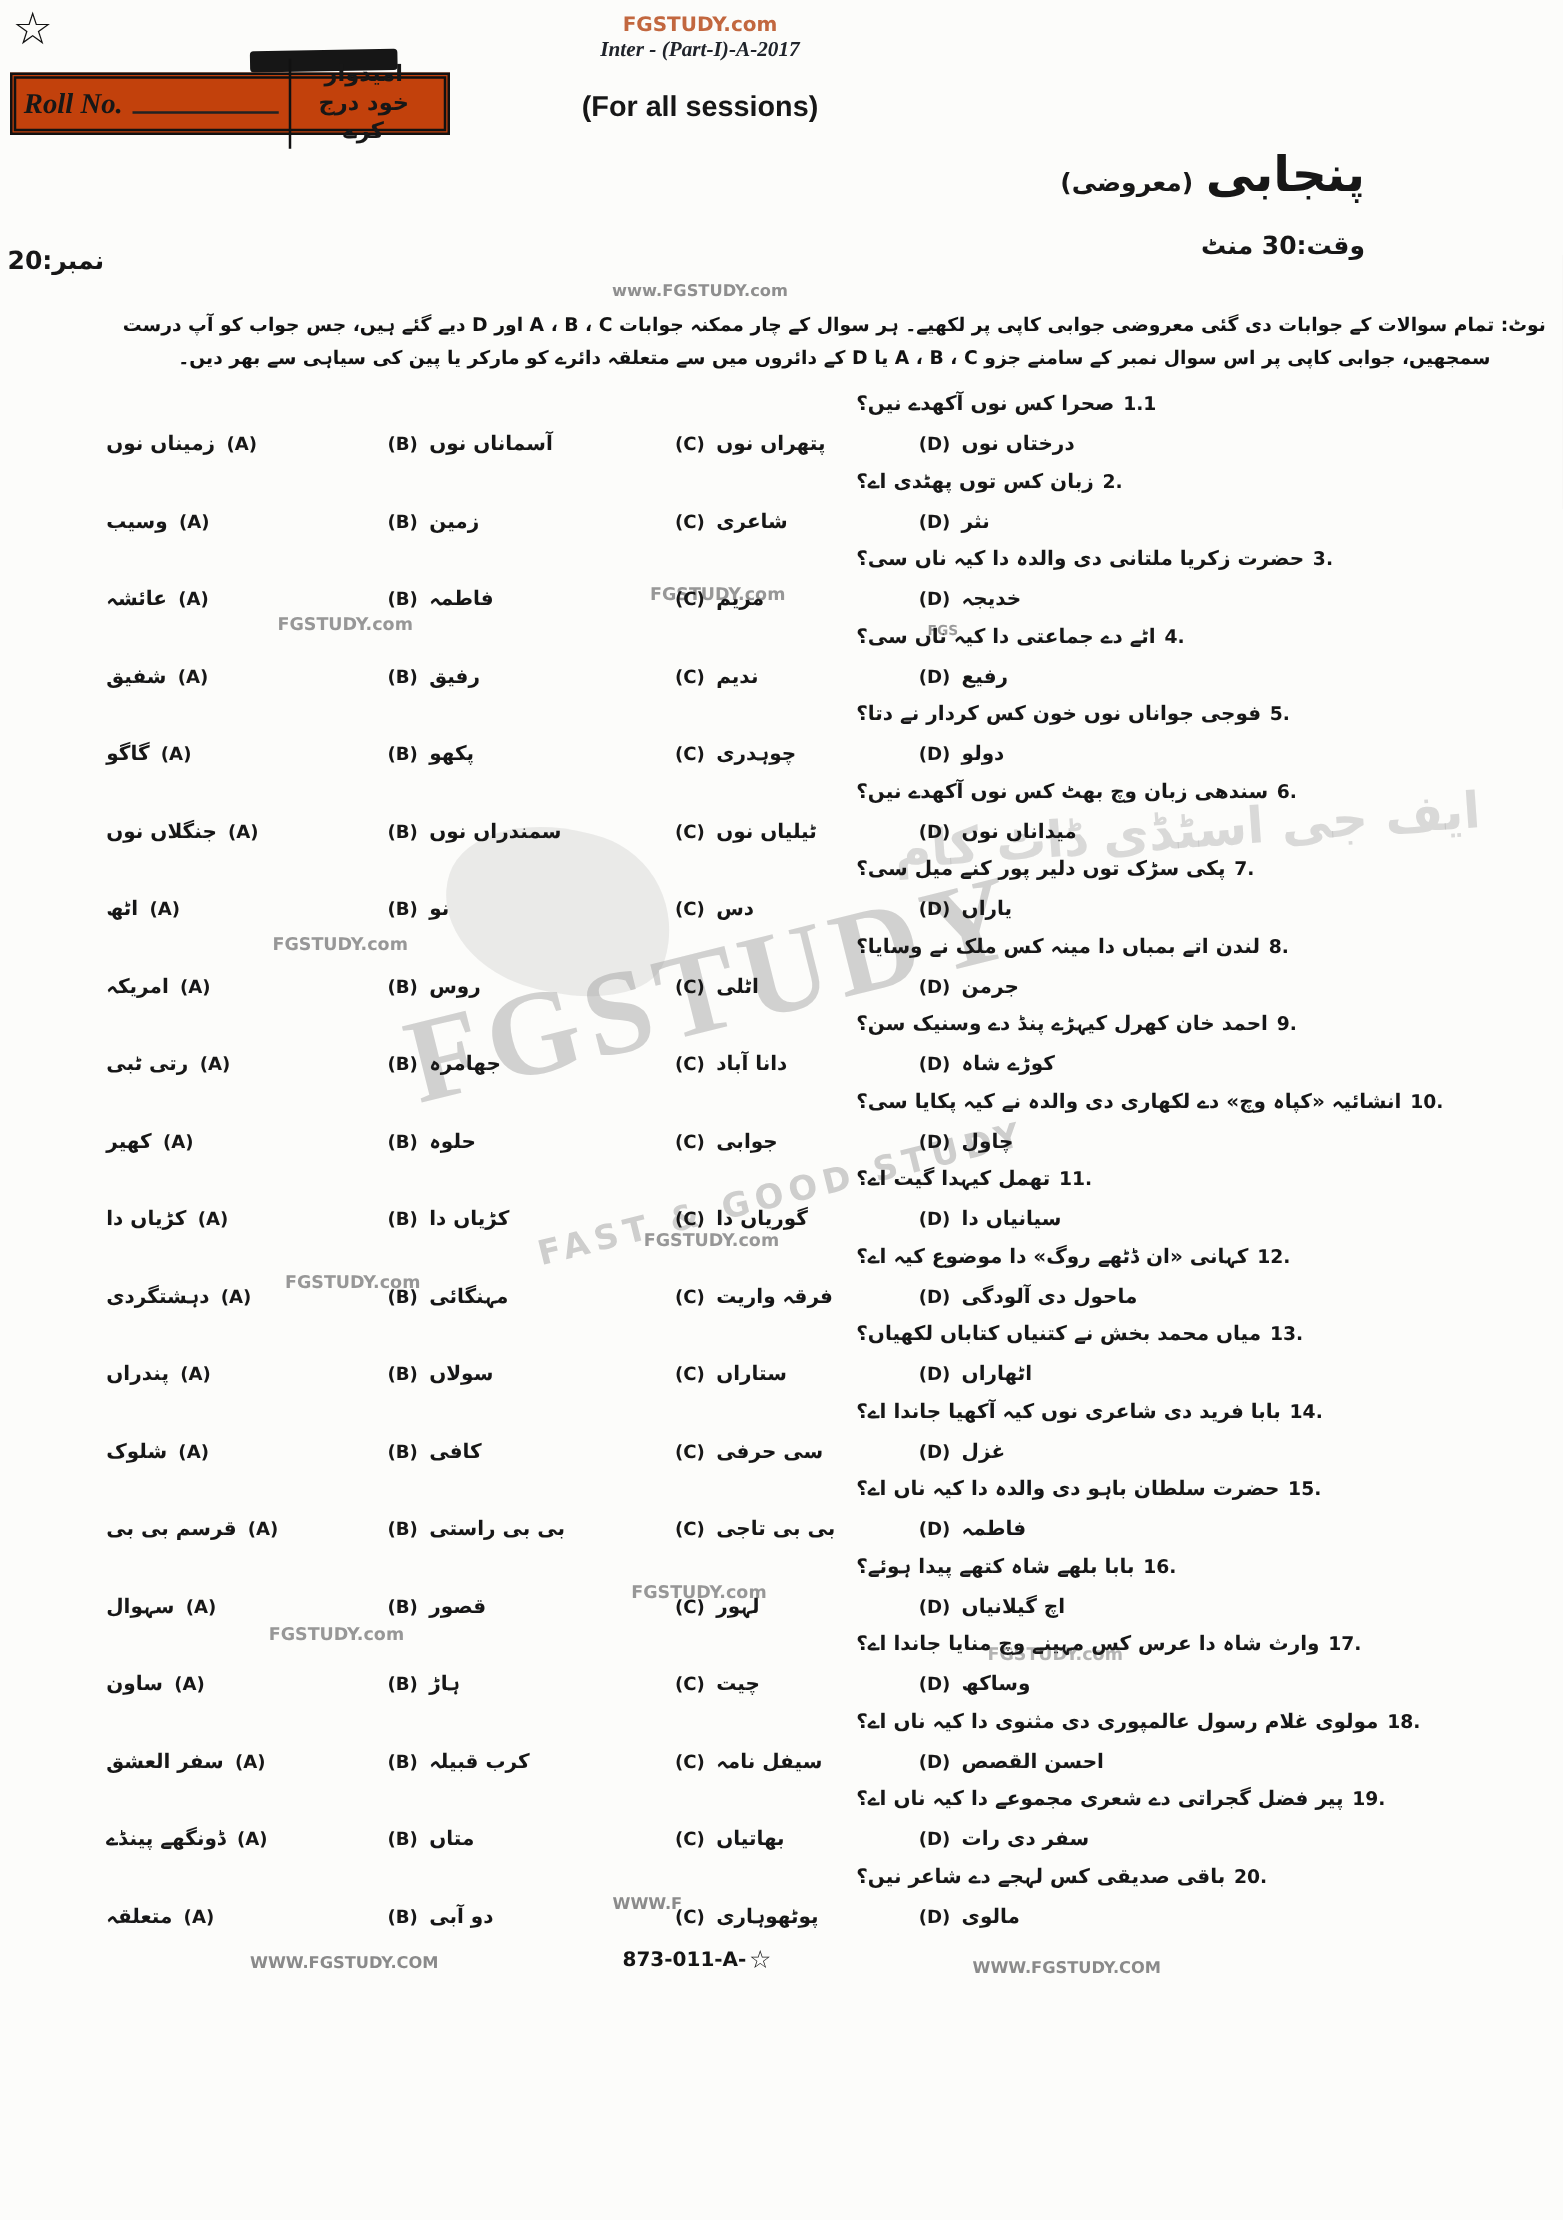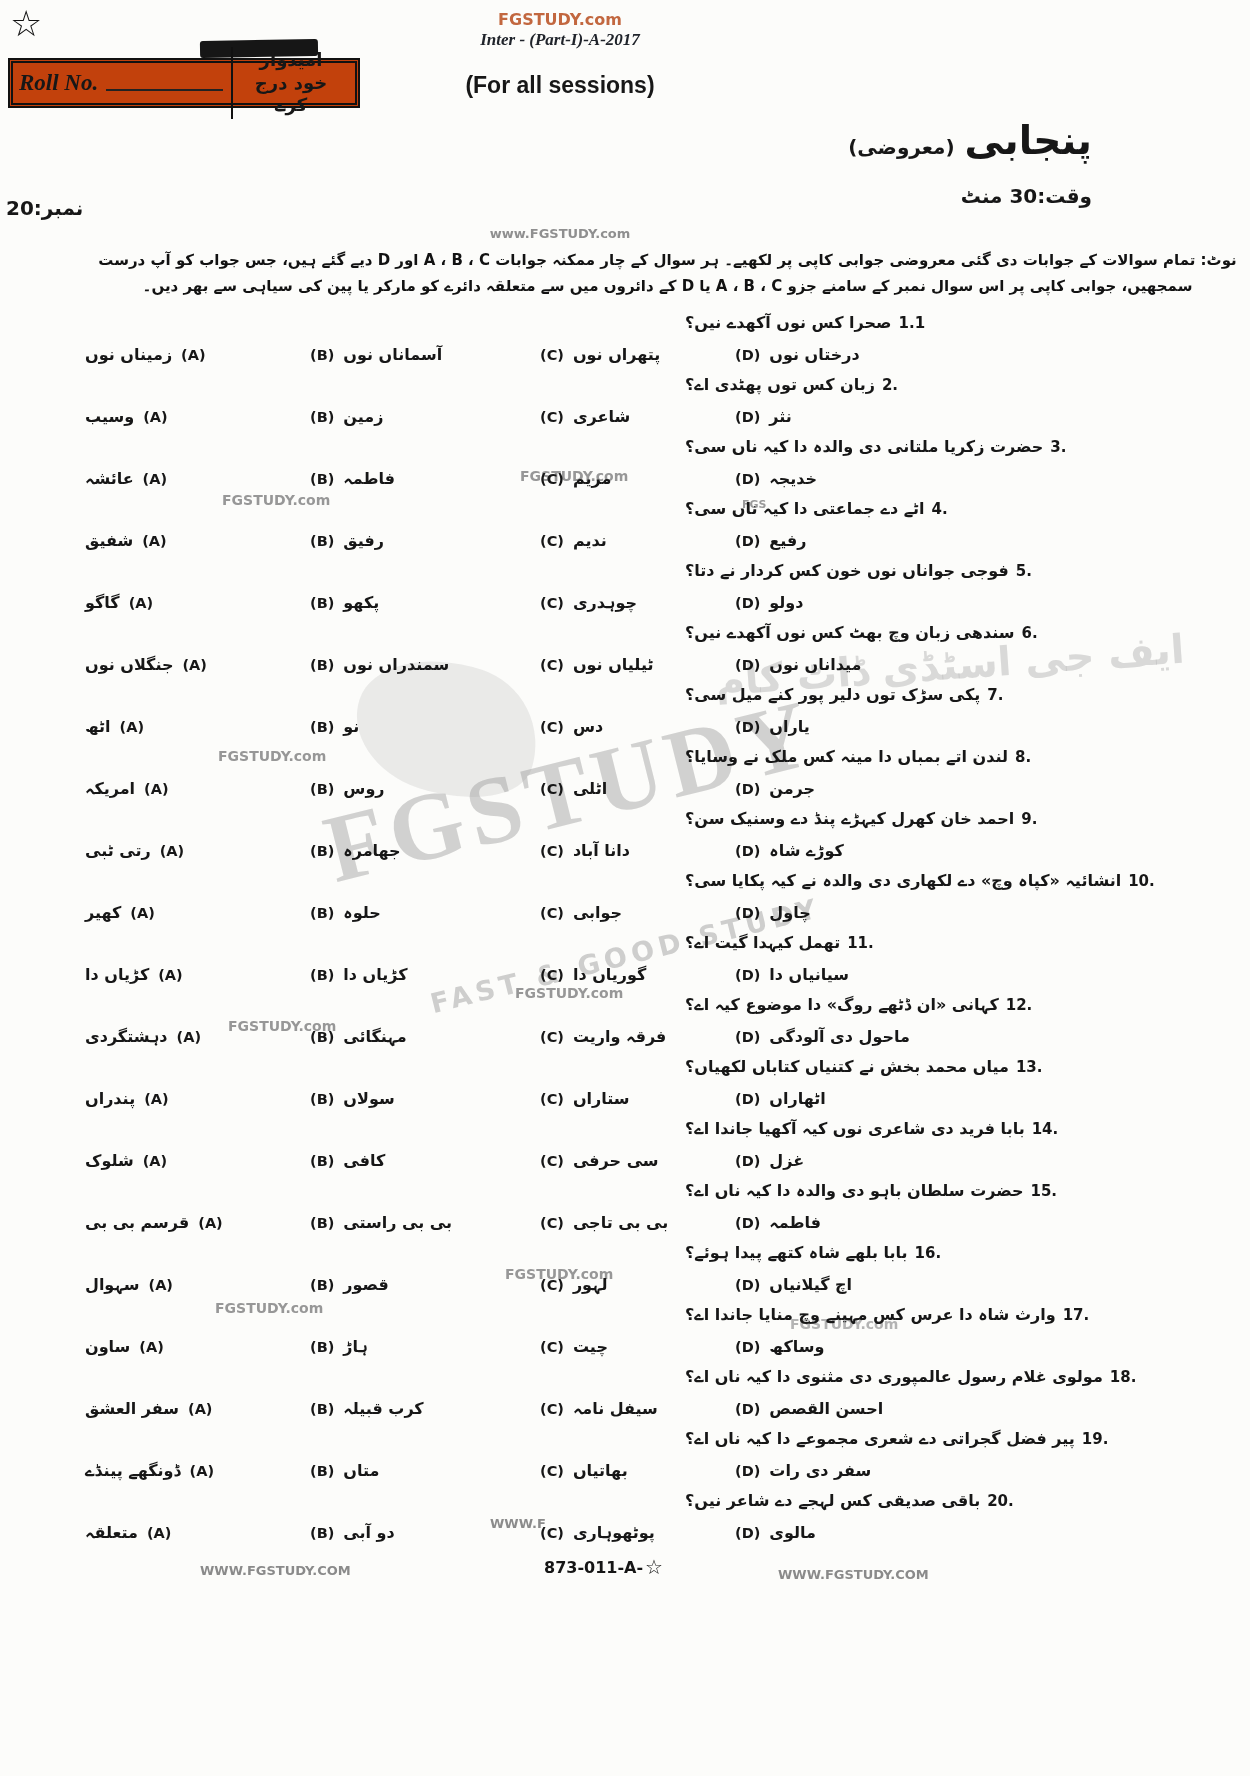--- a/index.html
+++ b/index.html
@@ -142,21 +142,21 @@
     padding-left: 85px; padding-right: 8px;
     height: 30px; align-items: center; font-weight: 700;
   }
   .opt { display: flex; gap: 9px; align-items: baseline; white-space: nowrap; }
   .olabel { font-size: 14.5px; }
   .otext { direction: rtl; font-size: 16px; }
 
   
   .footer { position: relative; height: 40px; margin-top: 4px; }
   .f-left  { left: 200px; top: 10px; font-size: 13px; font-weight: 700; color: #8a8a8a; }
-  .f-code  { left: 498px; top: 2px;  font-size: 16px; font-weight: 700; color: #151515; display: flex; align-items: center; margin-left: 46px; }
+  .f-code  { left: 498px; top: 2px;  font-size: 16px; font-weight: 700; color: #151515; display: flex; align-items: center; }
   .f-star  { font-size: 20px; margin-left: 2px; }
   .f-right { left: 778px; top: 14px; font-size: 13px; font-weight: 700; color: #8a8a8a; }
 </style>
 </head>
 <body>
 
 <div class="page">
 
   <div class="wm wm-blob"></div>
   <div class="wm wm-big">FGSTUDY</div>

